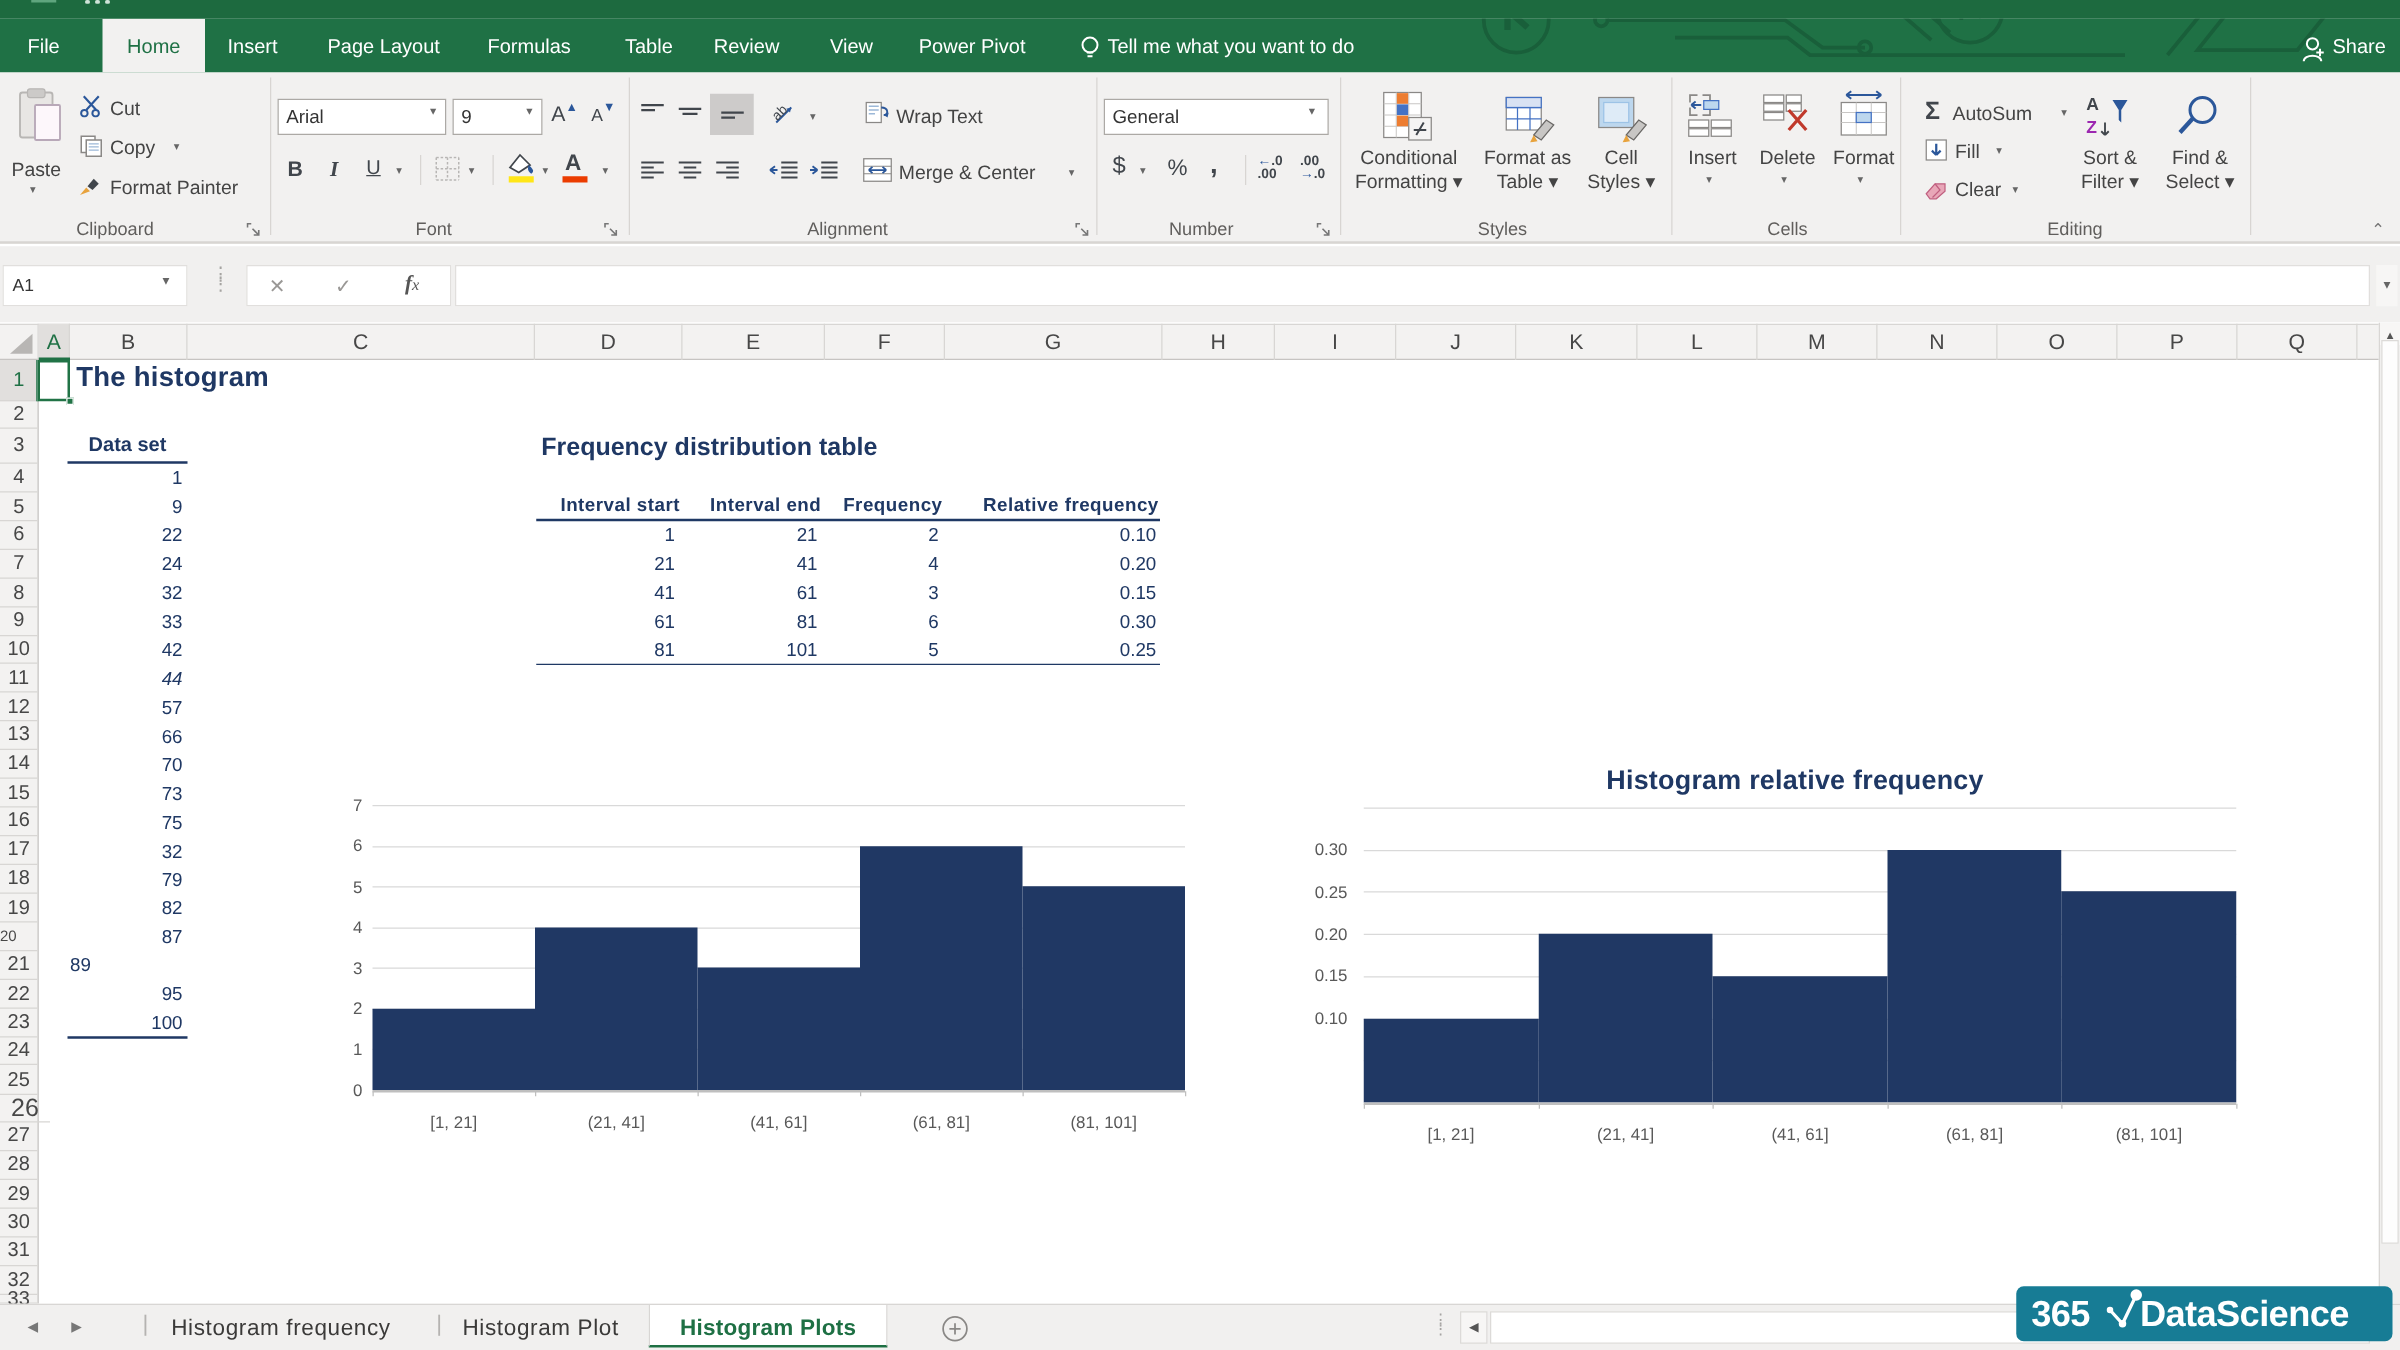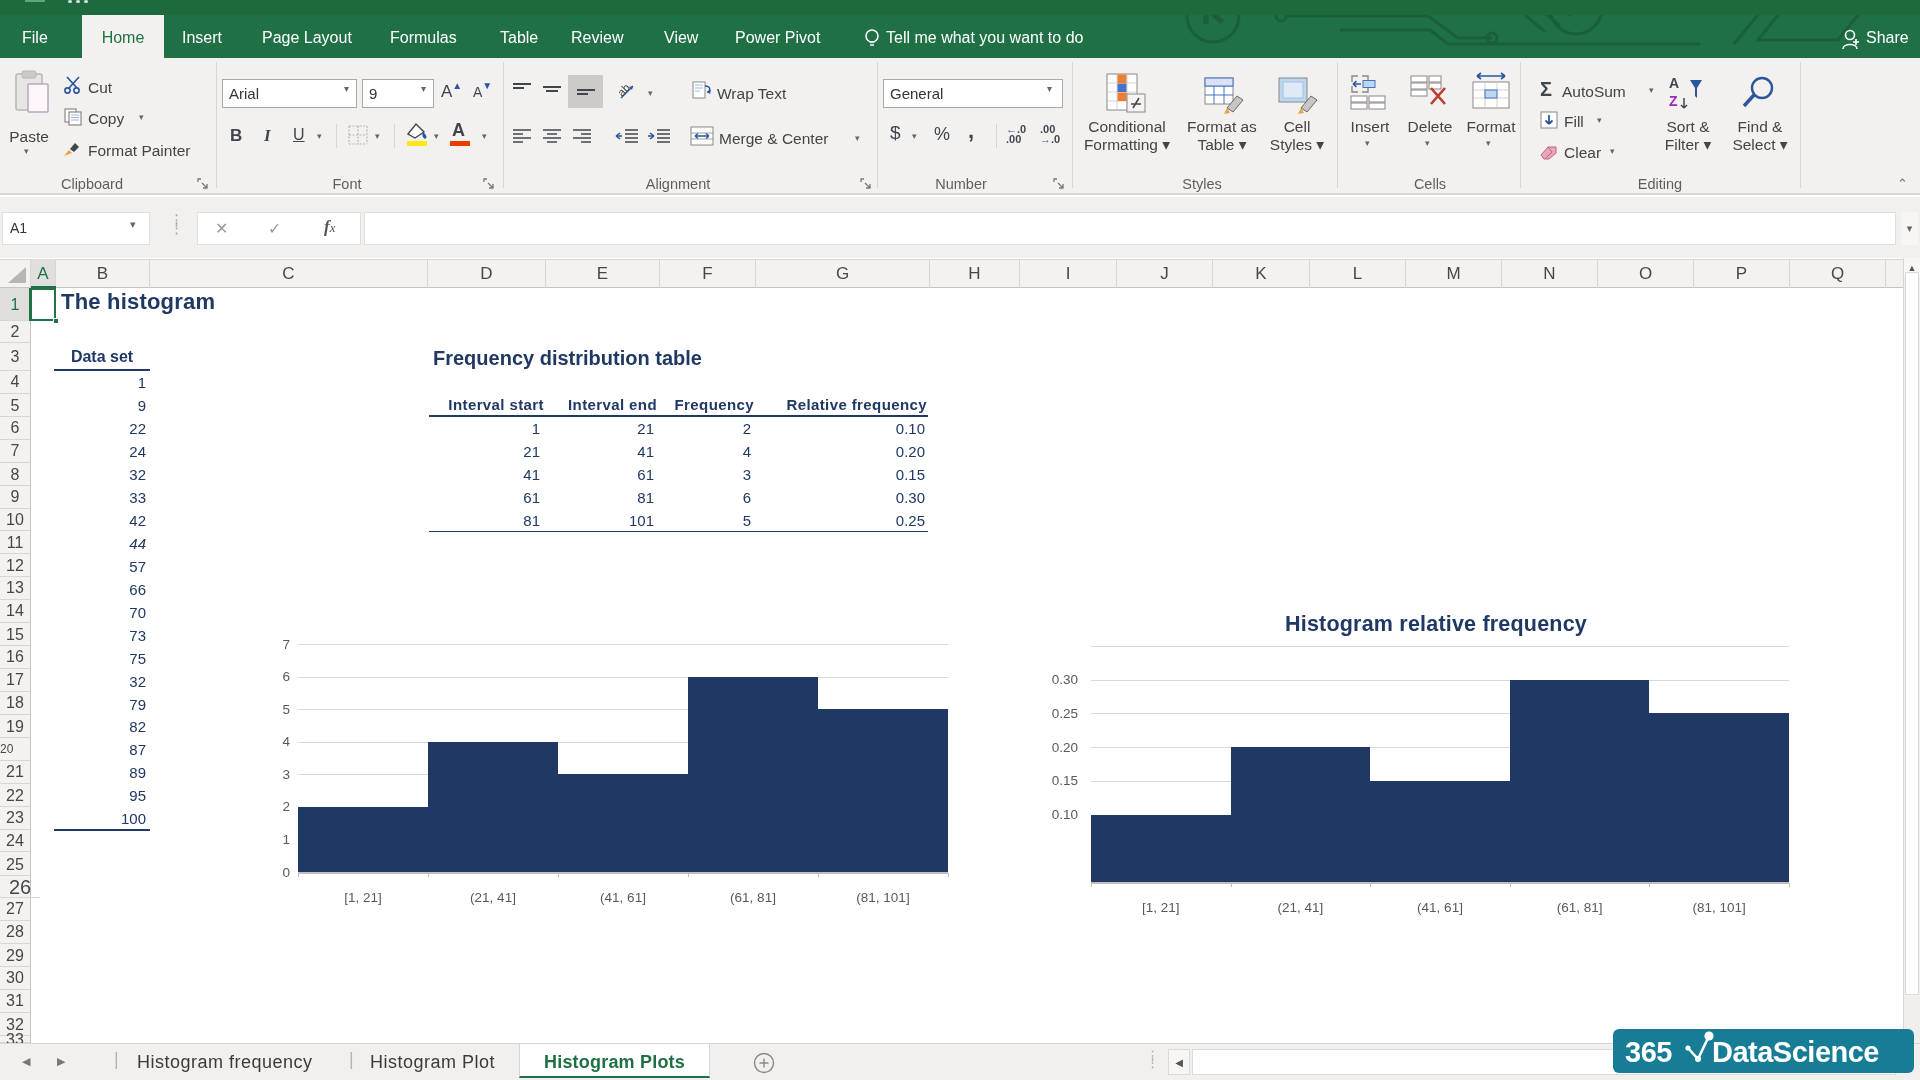--- a/index.html
+++ b/index.html
@@ -383,21 +383,21 @@
 <div class="abs" style="left:56px;top:278.0px;width:90px;text-align:right;color:#1F3864;font-size:15px;line-height:15px;font-style:italic;">44</div>
 <div class="abs" style="left:56px;top:300.9px;width:90px;text-align:right;color:#1F3864;font-size:15px;line-height:15px;">57</div>
 <div class="abs" style="left:56px;top:323.8px;width:90px;text-align:right;color:#1F3864;font-size:15px;line-height:15px;">66</div>
 <div class="abs" style="left:56px;top:346.8px;width:90px;text-align:right;color:#1F3864;font-size:15px;line-height:15px;">70</div>
 <div class="abs" style="left:56px;top:369.7px;width:90px;text-align:right;color:#1F3864;font-size:15px;line-height:15px;">73</div>
 <div class="abs" style="left:56px;top:392.7px;width:90px;text-align:right;color:#1F3864;font-size:15px;line-height:15px;">75</div>
 <div class="abs" style="left:56px;top:415.5px;width:90px;text-align:right;color:#1F3864;font-size:15px;line-height:15px;">32</div>
 <div class="abs" style="left:56px;top:438.5px;width:90px;text-align:right;color:#1F3864;font-size:15px;line-height:15px;">79</div>
 <div class="abs" style="left:56px;top:461.4px;width:90px;text-align:right;color:#1F3864;font-size:15px;line-height:15px;">82</div>
 <div class="abs" style="left:56px;top:484.3px;width:90px;text-align:right;color:#1F3864;font-size:15px;line-height:15px;">87</div>
-<div class="abs" style="left:56px;top:507.2px;width:90px;text-align:right;color:#1F3864;font-size:15px;line-height:15px;">89</div>
+<div class="abs" style="left:56px;top:507.2px;width:90px;color:#1F3864;font-size:15px;line-height:15px;">89</div>
 <div class="abs" style="left:56px;top:530.2px;width:90px;text-align:right;color:#1F3864;font-size:15px;line-height:15px;">95</div>
 <div class="abs" style="left:56px;top:553.2px;width:90px;text-align:right;color:#1F3864;font-size:15px;line-height:15px;">100</div>
 <div class="abs" style="left:54px;top:570.6px;width:96px;height:2px;background:#1F3864;"></div>
 <div class="abs" style="left:433px;top:91.0px;color:#1F3864;font-size:20px;font-weight:bold;line-height:19px;">Frequency distribution table</div>
 <div class="abs" style="left:294px;top:139.4px;width:250px;text-align:right;color:#1F3864;font-size:15px;font-weight:bold;letter-spacing:0.4px;line-height:15px;">Interval start</div>
 <div class="abs" style="left:407px;top:139.4px;width:250px;text-align:right;color:#1F3864;font-size:15px;font-weight:bold;letter-spacing:0.4px;line-height:15px;">Interval end</div>
 <div class="abs" style="left:504px;top:139.4px;width:250px;text-align:right;color:#1F3864;font-size:15px;font-weight:bold;letter-spacing:0.4px;line-height:15px;">Frequency</div>
 <div class="abs" style="left:677px;top:139.4px;width:250px;text-align:right;color:#1F3864;font-size:15px;font-weight:bold;letter-spacing:0.4px;line-height:15px;">Relative frequency</div>
 <div class="abs" style="left:429px;top:157.4px;width:499px;height:2px;background:#1F3864;"></div>
 <div class="abs" style="left:420px;top:163.4px;width:120px;text-align:right;color:#1F3864;font-size:15px;line-height:15px;">1</div>

